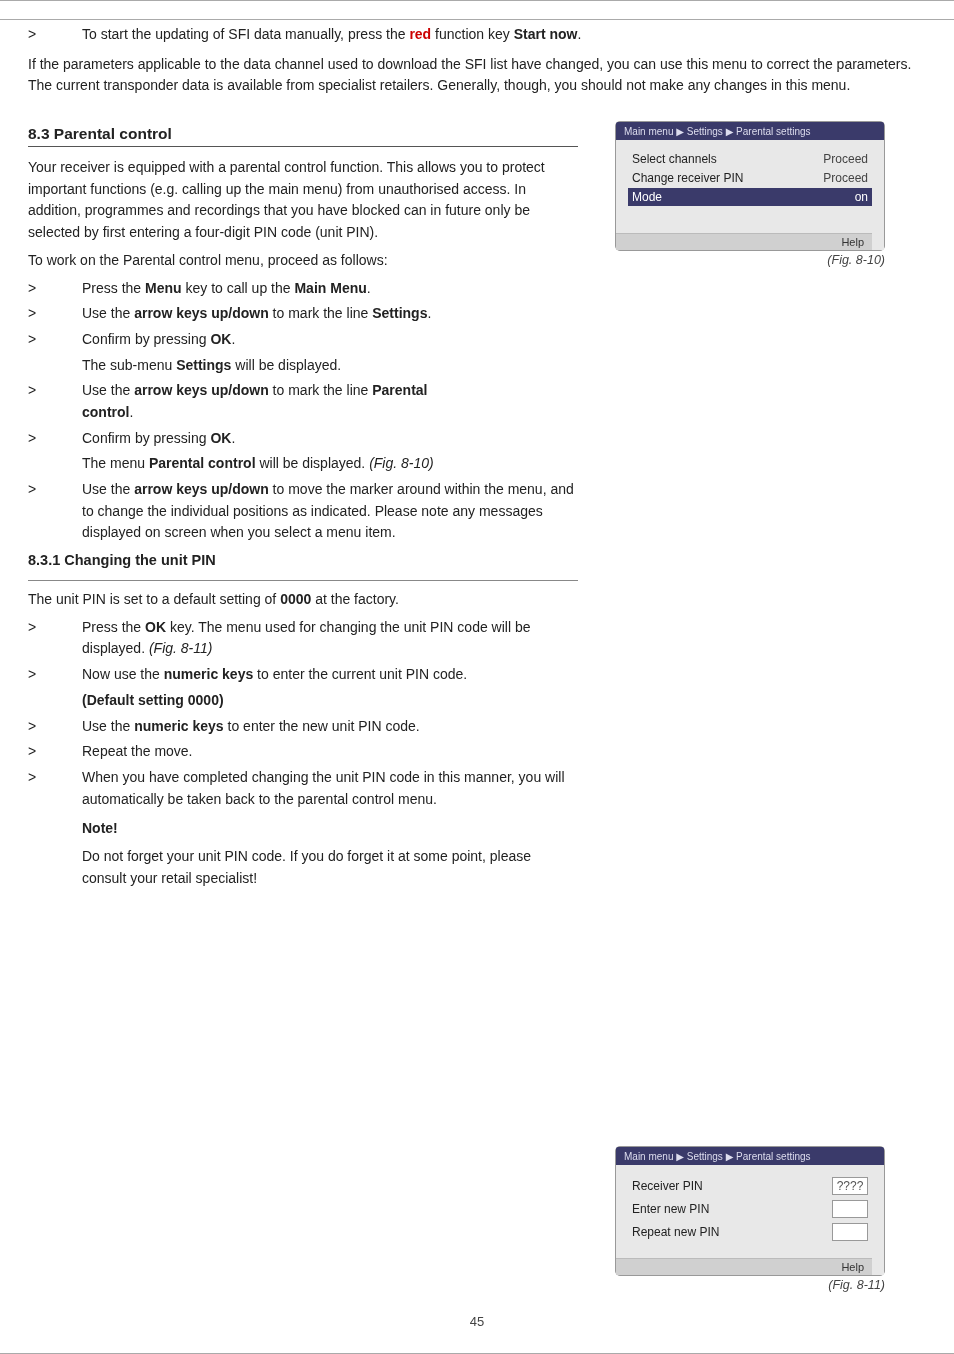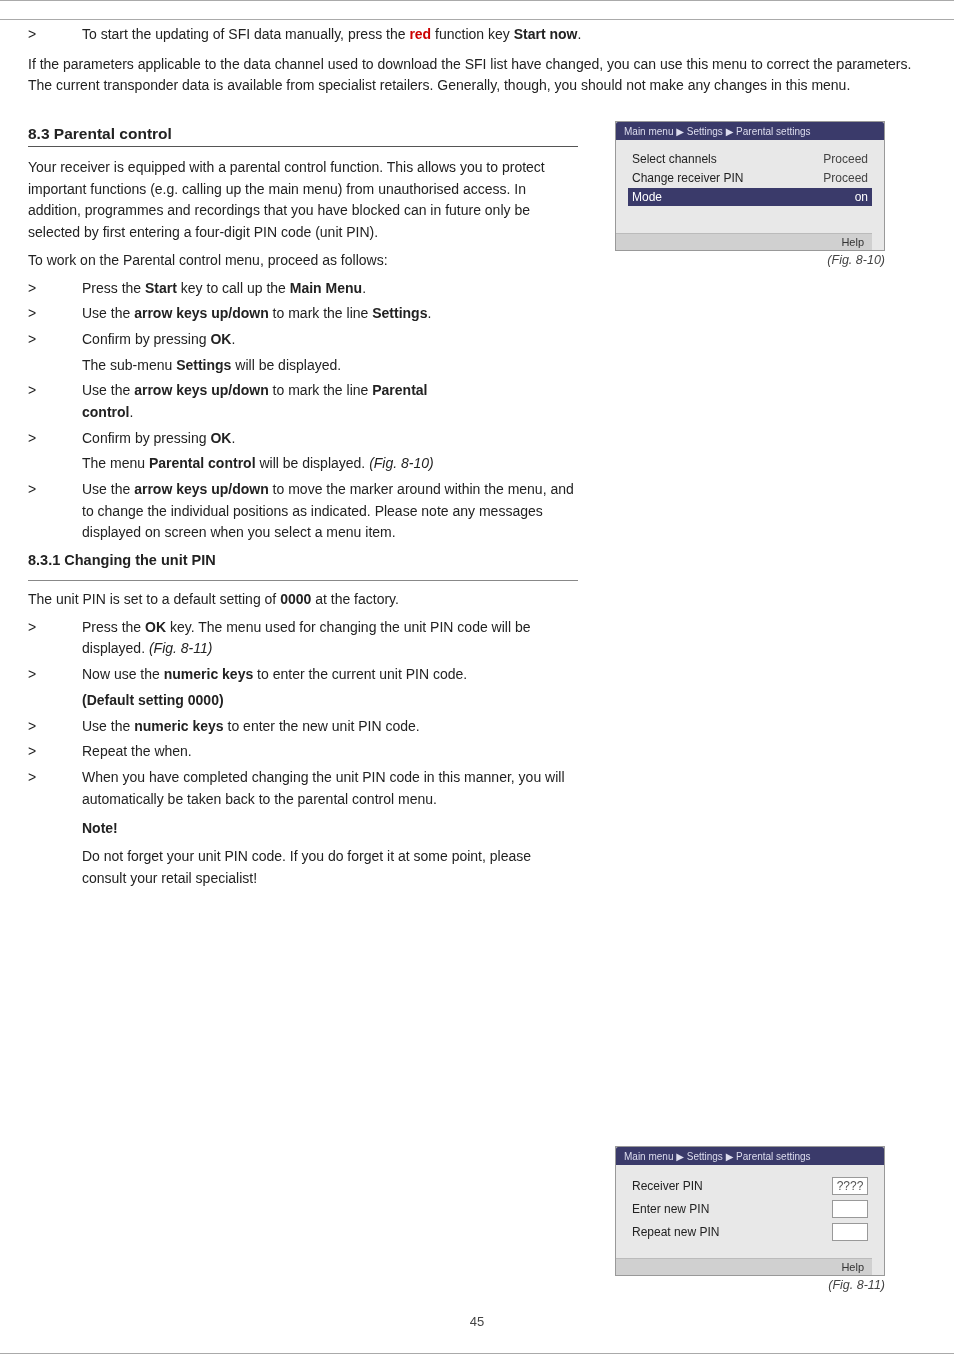--- a/index.html
+++ b/index.html
@@ -90,21 +90,21 @@
     .indent-block {
       margin-left: 54px;
       margin-bottom: 12px;
       line-height: 1.55;
     }
     
     .tv-figure {
       width: 270px;
       background: #d8d8d8;
       border: 1.5px solid #999;
-      border-radius: 0;
+      border-radius: 5px;
       padding: 0;
       position: relative;
       margin-bottom: 2px;
     }
     .tv-header {
       background: #3a3a6a;
       color: #fff;
       font-size: 10.5px;
       padding: 3px 8px;
       border-radius: 2px 2px 0 0;
@@ -204,21 +204,21 @@
     <div class="main-text">
 
       <div class="section-heading">8.3 Parental control</div>
 
       <p>Your receiver is equipped with a parental control function. This allows you to protect important functions (e.g. calling up the main menu) from unauthorised access. In addition, programmes and recordings that you have blocked can in future only be selected by first entering a four-digit PIN code (unit PIN).</p>
       <p>To work on the Parental control menu, proceed as follows:</p>
 
       <ul class="instruction-list">
         <li>
           <span class="arrow-col">&gt;</span>
-          <span class="text-col">Press the <b>Start</b> key to call up the <b>Main Menu</b>.</span>
+          <span class="text-col">Press the <b>Menu</b> key to call up the <b>Main Menu</b>.</span>
         </li>
         <li>
           <span class="arrow-col">&gt;</span>
           <span class="text-col">Use the <b>arrow keys up/down</b> to mark the line <b>Settings</b>.</span>
         </li>
         <li>
           <span class="arrow-col">&gt;</span>
           <span class="text-col">Confirm by pressing <b>OK</b>.</span>
         </li>
         <li>
@@ -261,21 +261,21 @@
         <li>
           <span class="arrow-col"></span>
           <span class="text-col"><b>(Default setting 0000)</b></span>
         </li>
         <li>
           <span class="arrow-col">&gt;</span>
           <span class="text-col">Use the <b>numeric keys</b> to enter the new unit PIN code.</span>
         </li>
         <li>
           <span class="arrow-col">&gt;</span>
-          <span class="text-col">Repeat the when.</span>
+          <span class="text-col">Repeat the move.</span>
         </li>
         <li>
           <span class="arrow-col">&gt;</span>
           <span class="text-col">When you have completed changing the unit PIN code in this manner, you will automatically be taken back to the parental control menu.</span>
         </li>
       </ul>
 
       <div class="indent-block">
         <p><span class="note-label">Note!</span></p>
         <p>Do not forget your unit PIN code. If you do forget it at some point, please consult your retail specialist!</p>

